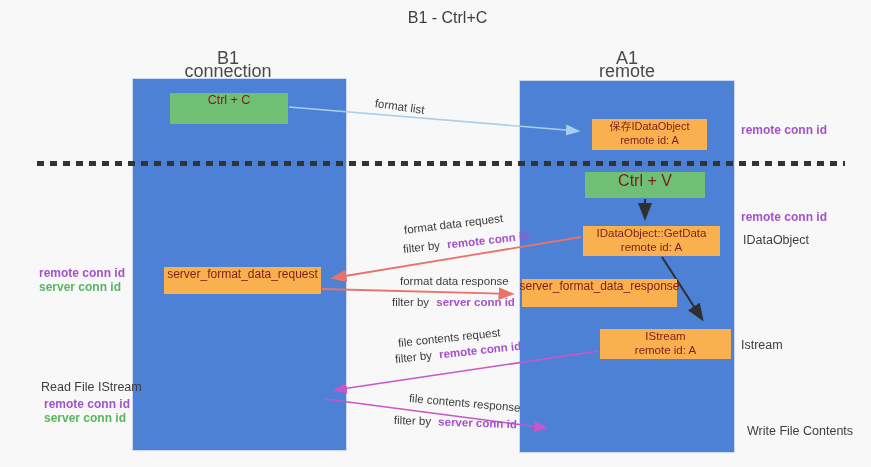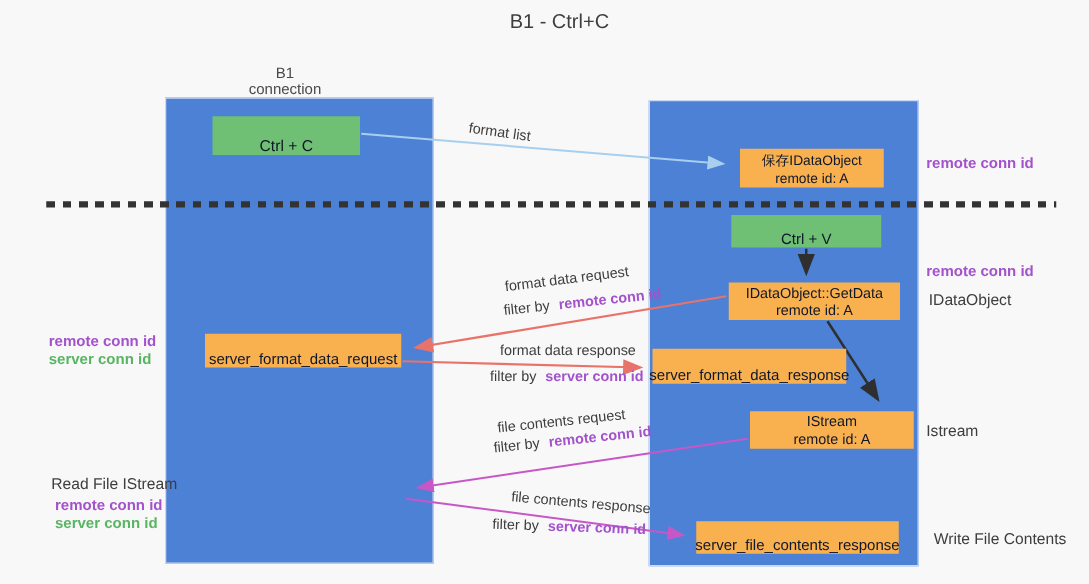--- a/index.html
+++ b/index.html
@@ -6,34 +6,34 @@
   body{background:#f8f8f8;}
   .canvas{
     position:relative;width:871px;height:467px;overflow:hidden;
     background:#f8f8f8;font-family:"Liberation Sans",sans-serif;margin-left:12px;
   }
   .abs{position:absolute;}
   
   .title{left:0;top:8px;width:871px;text-align:center;color:#3e3e3e;
          font-size:16px;line-height:20px;}
   
-  .lane-header{width:140px;text-align:center;color:#4a4a4a;font-size:12px;line-height:13px;}
+  .lane-header{width:140px;text-align:center;color:#4a4a4a;font-size:18px;line-height:13px;}
   .lh-left{left:146px;top:52px;}
   .lh-right{left:545px;top:52px;}
   
   .lane{background:#4c81d6;border:1px solid #cdd9f2;box-sizing:border-box;}
   .lane-left{left:120px;top:78px;width:215px;height:373px;}
   .lane-right{left:507px;top:80px;width:216px;height:373px;}
   
-  .box{display:flex;flex-direction:column;align-items:center;justify-content:flex-end;
-       color:#0f172a;text-align:center;box-sizing:border-box;}
+  .box{display:flex;flex-direction:column;align-items:center;justify-content:flex-start;
+       color:#7f1d1d;text-align:center;box-sizing:border-box;}
   .green{background:#6fbf74;}
   .orange{background:#f9b04e;}
   .b-ctrlc{left:158px;top:93px;width:118px;height:31px;font-size:12.5px;}
-  .b-ctrlv{left:573px;top:172px;width:120px;height:26px;font-size:12px;}
+  .b-ctrlv{left:573px;top:172px;width:120px;height:26px;font-size:16px;}
   .b-save{left:580px;top:119px;width:115px;height:31px;font-size:11px;line-height:14px;}
   .b-getdata{left:571px;top:226px;width:137px;height:30px;font-size:11.5px;line-height:14px;}
   .b-istream{left:588px;top:329px;width:131px;height:30px;font-size:11.5px;line-height:14px;}
   .b-freq{left:152px;top:267px;width:157px;height:27px;font-size:12px;}
   .b-fresp{left:510px;top:279px;width:155px;height:28px;font-size:12px;}
   .b-fcreq{left:150px;top:382px;width:160px;height:28px;font-size:12px;}
   .b-fcresp{left:545px;top:417px;width:162px;height:26px;font-size:12px;}
   
   .dashline{left:25px;top:161px;width:808px;height:5px;
     background:repeating-linear-gradient(to right,#333 0 7px,transparent 7px 13px);}
@@ -69,20 +69,24 @@
 
 <div class="canvas">
 
   <div class="abs title">
     <div>B1 - Ctrl+C</div>
   </div>
 
   <div class="abs lane-header lh-left">
     <div>B1</div>
     <div>connection</div>
+  </div>
+  <div class="abs lane-header lh-right">
+    <div>A1</div>
+    <div>remote</div>
   </div>
 
   <div class="abs lane lane-left"></div>
   <div class="abs lane lane-right"></div>
 
   <div class="abs dashline"></div>
 
   <svg class="abs arrows" width="871" height="467" viewBox="0 0 871 467">
     <defs>
       <marker id="mblue" markerWidth="10" markerHeight="8" refX="7.5" refY="3.5" orient="auto">
@@ -124,23 +128,20 @@
   <div class="abs box orange b-freq">
     <span>server_format_data_request</span>
   </div>
   <div class="abs box orange b-fresp">
     <span>server_format_data_response</span>
   </div>
   <div class="abs box orange b-istream">
     <span>IStream</span>
     <span>remote id: A</span>
   </div>
-  <div class="abs box orange b-fcresp">
-    <span>server_file_contents_response</span>
-  </div>
 
   <div class="abs flow fl-formatlist">
     <span>format list</span>
   </div>
   <div class="abs flow fl-fdr">
     <span>format data request</span>
   </div>
   <div class="abs flow fl-fdr-filter">
     <span>filter by</span>
     <span class="purple">remote conn id</span>

